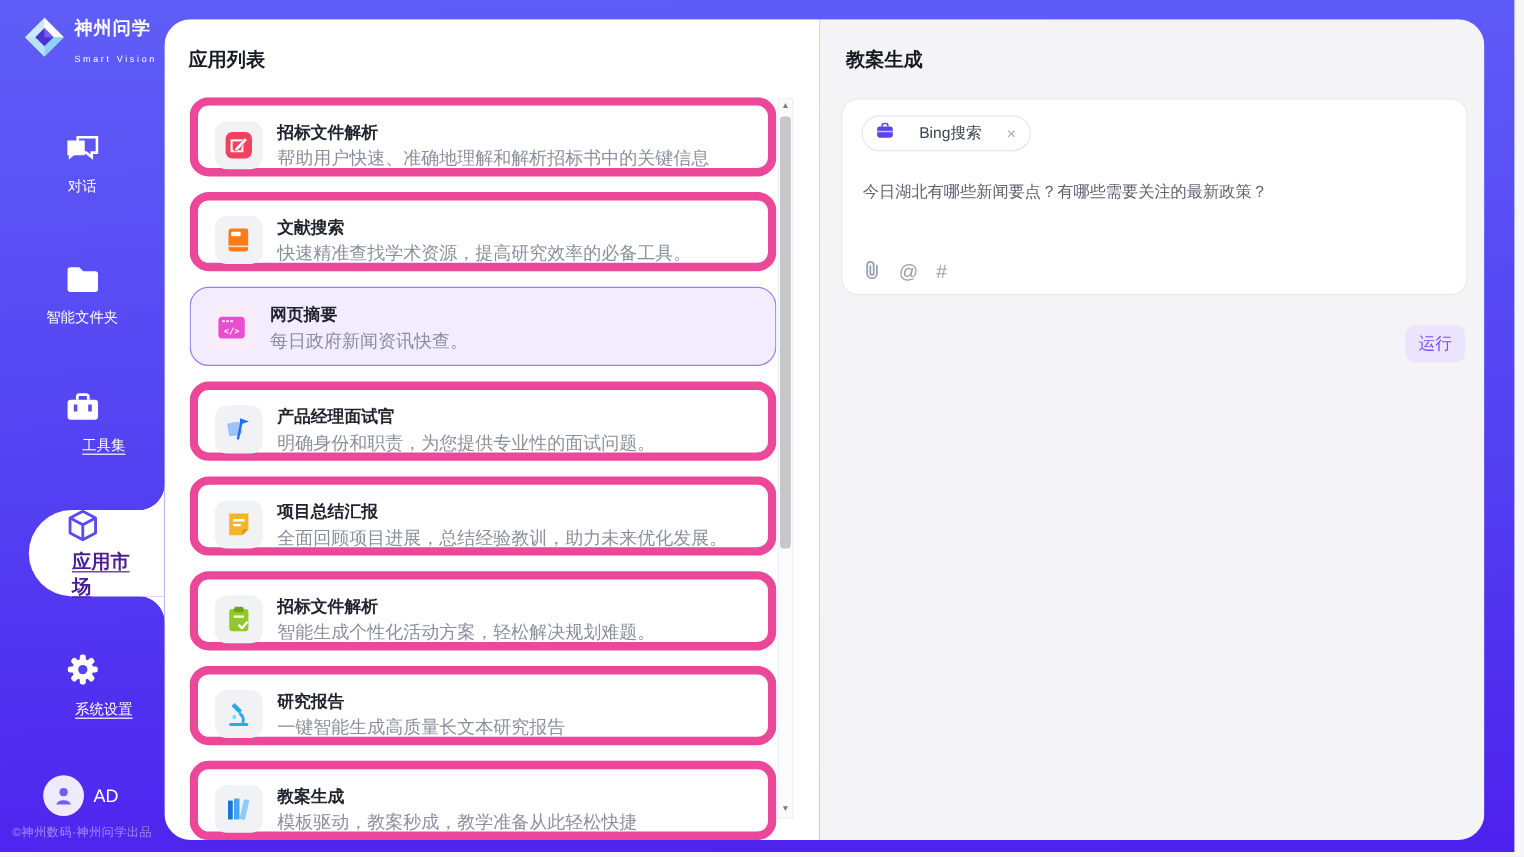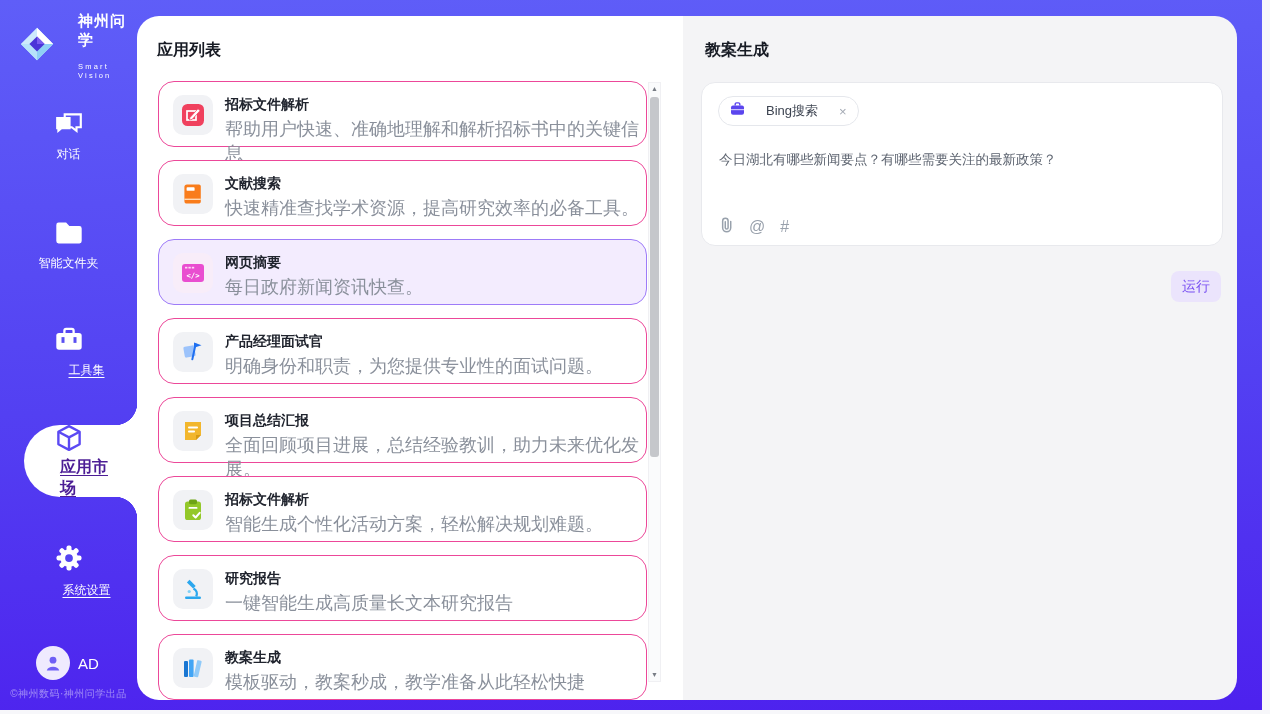--- a/index.html
+++ b/index.html
@@ -7,21 +7,21 @@
   .stage { position:relative; width:1270px; height:714px; overflow:hidden; background:#f7f7fa; }
   .frame { position:absolute; left:0; top:0; width:1262px; height:710px;
            background:linear-gradient(178deg,#5f5ef8 0%,#5340f2 55%,#4d21ee 100%); }
   .content { position:absolute; left:137px; top:16px; width:1100px; height:684px;
              border-radius:22px; overflow:hidden; display:flex; }
   .list-panel { position:relative; width:546px; height:100%; background:#ffffff; }
   .detail-panel { position:relative; width:554px; height:100%; background:#f4f4f6; }
 
   
   .sidebar { position:absolute; left:0; top:0; width:137px; height:710px; color:#fff; }
-  .logo { position:absolute; left:18px; top:12px; display:flex; align-items:center; gap:22px; }
+  .logo { position:absolute; left:18px; top:12px; display:flex; align-items:center; gap:6px; }
   .logo-text .cn { font-size:15px; font-weight:bold; letter-spacing:1px; }
   .logo-text .en { font-size:7.5px; letter-spacing:2.2px; margin-top:12px; }
   .nav-item { position:absolute; left:0; width:137px; text-align:center; cursor:pointer; }
   .nav-item .nav-label { display:block; font-size:12px; margin-top:5px; color:#fff; }
   .nav-label.u { text-decoration:underline; text-underline-offset:3px;padding-left:36px; }
   .nav-1 { top:111px; } .nav-2 { top:220px; } .nav-3 { top:327px; } .nav-5 { top:543px; }
   .bubble { position:absolute; left:24px; top:425px; width:113px; height:72px; background:#fff;
             border-radius:36px 0 0 36px; display:flex; flex-direction:column; align-items:center;
             justify-content:center; padding-right:24px; cursor:pointer; }
   .bubble::before, .bubble::after { content:""; position:absolute; right:0; width:22px; height:22px; }
@@ -31,27 +31,27 @@
   .user-row { position:absolute; left:36px; top:646px; display:flex; align-items:center; gap:8px; cursor:pointer; }
   .avatar { width:34px; height:34px; border-radius:50%; background:#efeafe; display:flex; align-items:center; justify-content:center; }
   .user-name { font-size:15px; color:#fff; }
   .side-footer { position:absolute; left:0; top:687px; width:137px; text-align:center;
                  font-size:10px; color:rgba(255,255,255,.45); letter-spacing:.5px; }
 
   
   .panel-title { position:absolute; left:20px; top:24px; font-size:16px; font-weight:bold; color:#171b24; }
   .cards { position:absolute; left:21px; top:65px; width:489px; height:620px; overflow:hidden; }
   .card { position:relative; width:489px; height:66px; margin-bottom:13px; background:#fff;
-          border:1px solid #ec4899; border-radius:16px; cursor:pointer; }
+          border:7px solid #ec4899; border-radius:16px; cursor:pointer; }
   .card.selected { background:#f3ecfe; border:1px solid #9d7bf8; }
   .app-ico { position:absolute; left:14px; top:13px; width:40px; height:40px; border-radius:10px;
              background:#f1f2f5; display:flex; align-items:center; justify-content:center; }
   .app-ico.pinkbg { background:#f8edf9; }
   .card-title { position:absolute; left:66px; top:14px; font-size:14px; font-weight:bold; color:#20242e; }
-  .card-desc  { position:absolute; left:66px; top:35px; font-size:18px; color:#8a909b; }
+  .card-desc  { position:absolute; left:66px; top:35px; font-size:15px; color:#8a909b; }
   .scrollbar { position:absolute; left:511px; top:66px; width:13px; height:600px;
                background:#fafbfc; border:1px solid #f0f0f3; }
   .sb-arrow { position:absolute; left:0; width:11px; height:12px; text-align:center; font-size:7px;
               color:#777c84; line-height:12px; cursor:pointer; }
   .sb-up { top:0; } .sb-down { bottom:0; }
   .sb-thumb { position:absolute; left:1px; top:14px; width:9px; height:360px; background:#c5c7cb;
               border-radius:3px; cursor:grab; }
 
   
   .detail-card { position:absolute; left:18px; top:66px; width:522px; height:164px; background:#fff;

